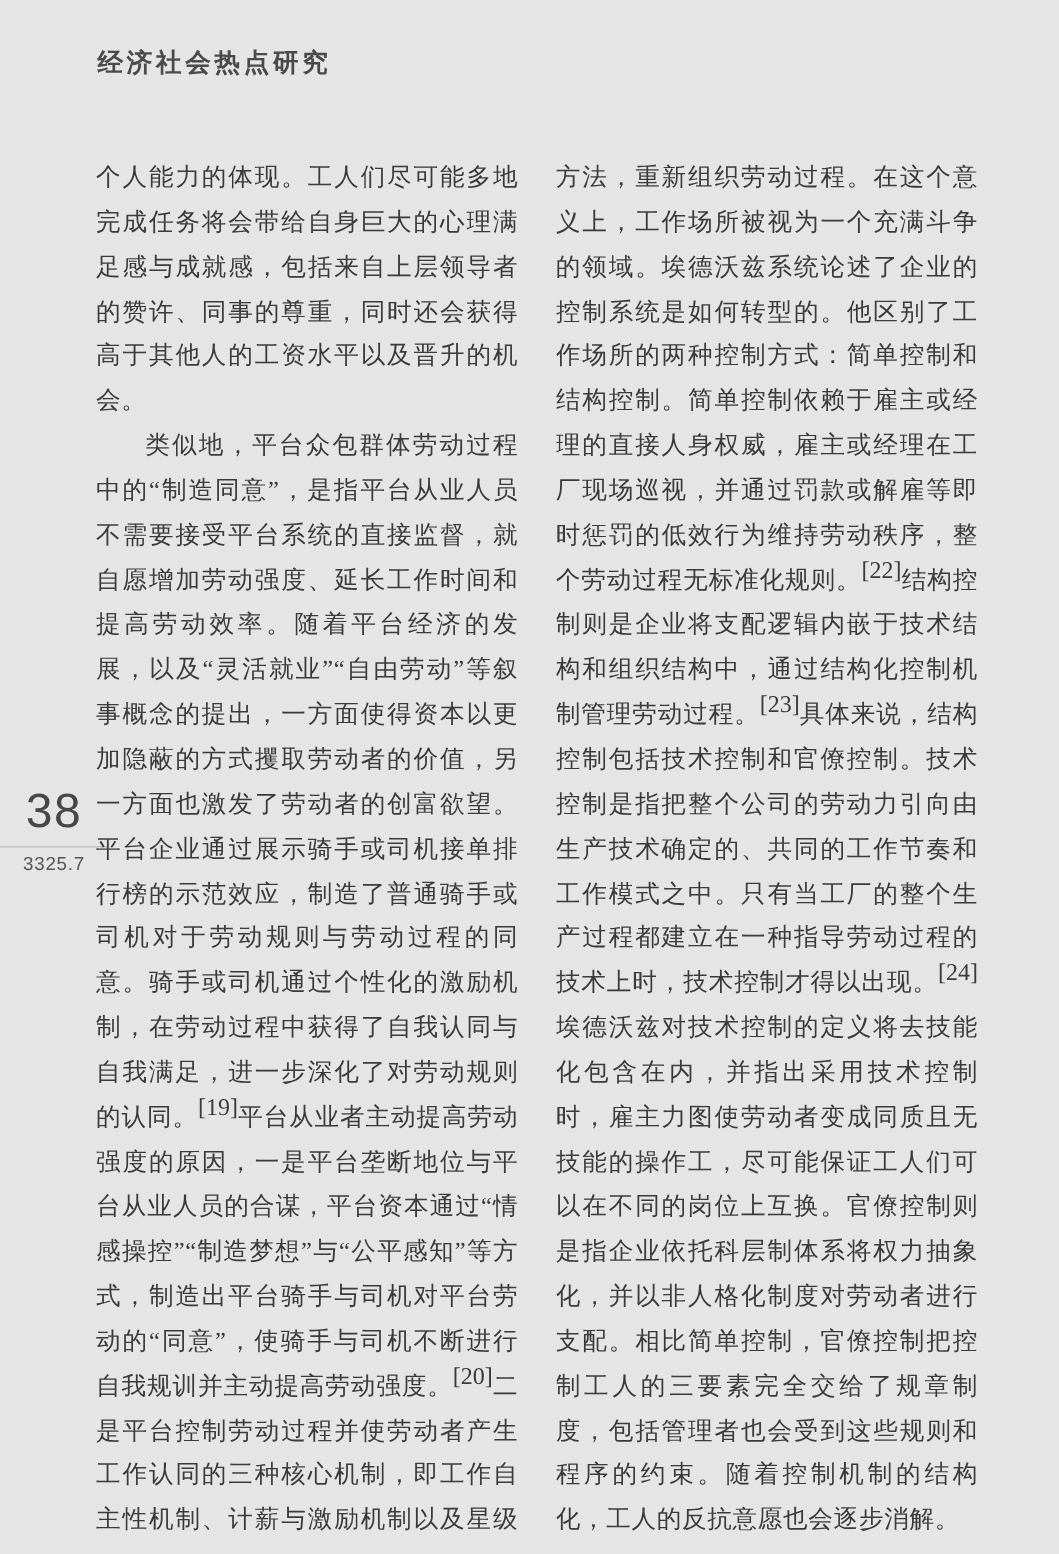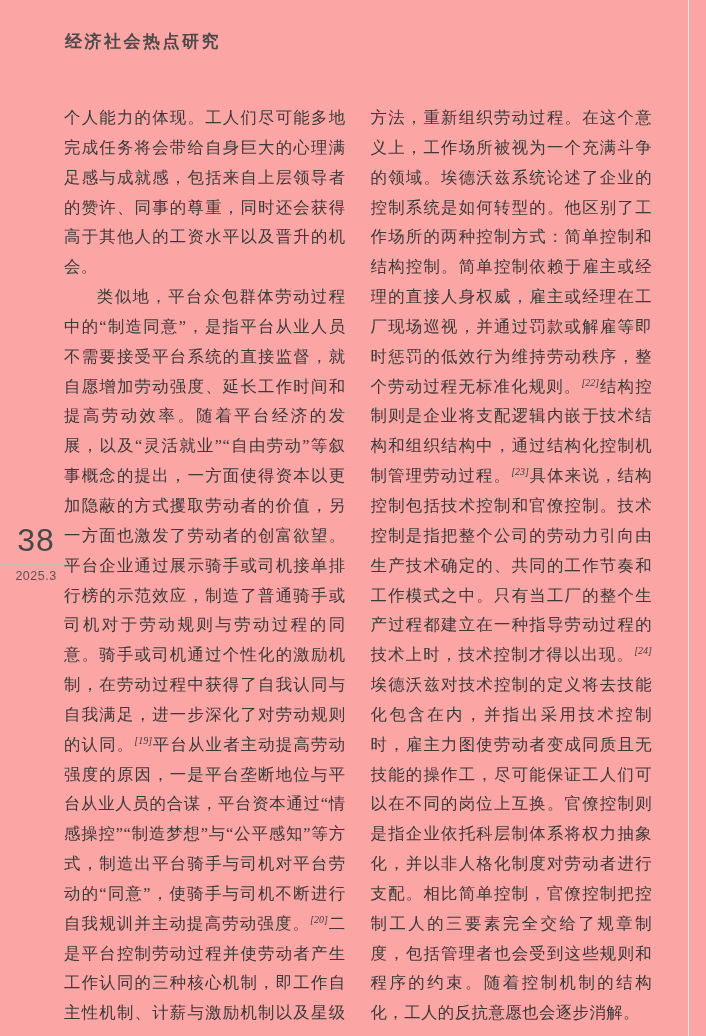--- a/index.html
+++ b/index.html
@@ -4,21 +4,21 @@
 <style>
   html, body { margin: 0; padding: 0; }
   body {
     width: 706px; height: 1036px;
     background: #ffffff;
     font-family: "Liberation Serif", "DejaVu Serif", serif;
   }
   .sheet {
     position: relative;
     width: 706px; height: 1036px;
-    background: #fca5a5;
+    background: #e5e5e5;
     overflow: hidden;
   }
   
   .edge-line {
     position: absolute;
     left: 688px; top: 0;
     width: 1px; height: 1036px;
     background: #e6e4e0;
   }
   .header {
@@ -45,25 +45,24 @@
   p.para {
     margin: 0;
     font-size: 16.4px;
     line-height: 29.85px;
     letter-spacing: 0.45px;
     text-align: justify;
     text-justify: inter-ideograph;
   }
   p.para.indent { text-indent: 2em; }
   p.para sup.ref {
-    font-size: 10px;
+    font-size: 16px;
     letter-spacing: 0;
     vertical-align: super;
     line-height: 0;
-    font-style: italic;
   }
   .margin-block {
     position: absolute;
     left: 0; top: 522px;
     width: 72px;
     text-align: center;
     color: #4f4f4f;
     font-family: "Liberation Sans", "DejaVu Sans", sans-serif;
   }
   .margin-block .pagenum {
@@ -86,21 +85,21 @@
 </head>
 <body>
 
 <div class="sheet">
 
   <div class="header">经济社会热点研究</div>
 
   <div class="margin-block">
     <div class="pagenum">38</div>
     <div class="rule"></div>
-    <div class="issue">2025.3</div>
+    <div class="issue">3325.7</div>
   </div>
 
   <div class="columns">
 
     <div class="col">
       <p class="para">个人能力的体现。工人们尽可能多地完成任务将会带给自身巨大的心理满足感与成就感，包括来自上层领导者的赞许、同事的尊重，同时还会获得高于其他人的工资水平以及晋升的机会。</p>
       <p class="para indent">类似地，平台众包群体劳动过程中的“制造同意”，是指平台从业人员不需要接受平台系统的直接监督，就自愿增加劳动强度、延长工作时间和提高劳动效率。随着平台经济的发展，以及“灵活就业”“自由劳动”等叙事概念的提出，一方面使得资本以更加隐蔽的方式攫取劳动者的价值，另一方面也激发了劳动者的创富欲望。平台企业通过展示骑手或司机接单排行榜的示范效应，制造了普通骑手或司机对于劳动规则与劳动过程的同意。骑手或司机通过个性化的激励机制，在劳动过程中获得了自我认同与自我满足，进一步深化了对劳动规则的认同。<sup class="ref">[19]</sup>平台从业者主动提高劳动强度的原因，一是平台垄断地位与平台从业人员的合谋，平台资本通过“情感操控”“制造梦想”与“公平感知”等方式，制造出平台骑手与司机对平台劳动的“同意”，使骑手与司机不断进行自我规训并主动提高劳动强度。<sup class="ref">[20]</sup>二是平台控制劳动过程并使劳动者产生工作认同的三种核心机制，即工作自主性机制、计薪与激励机制以及星级评分机制。美团系统与饿了么系统中，关于骑手的积分等级体系和收入可视化的界面设计（显示“今日预计收入”与“今日完成单量”），都是平台企业“制造同意”的技术工具。据此，本文提出：</p>
 
     </div>
 

